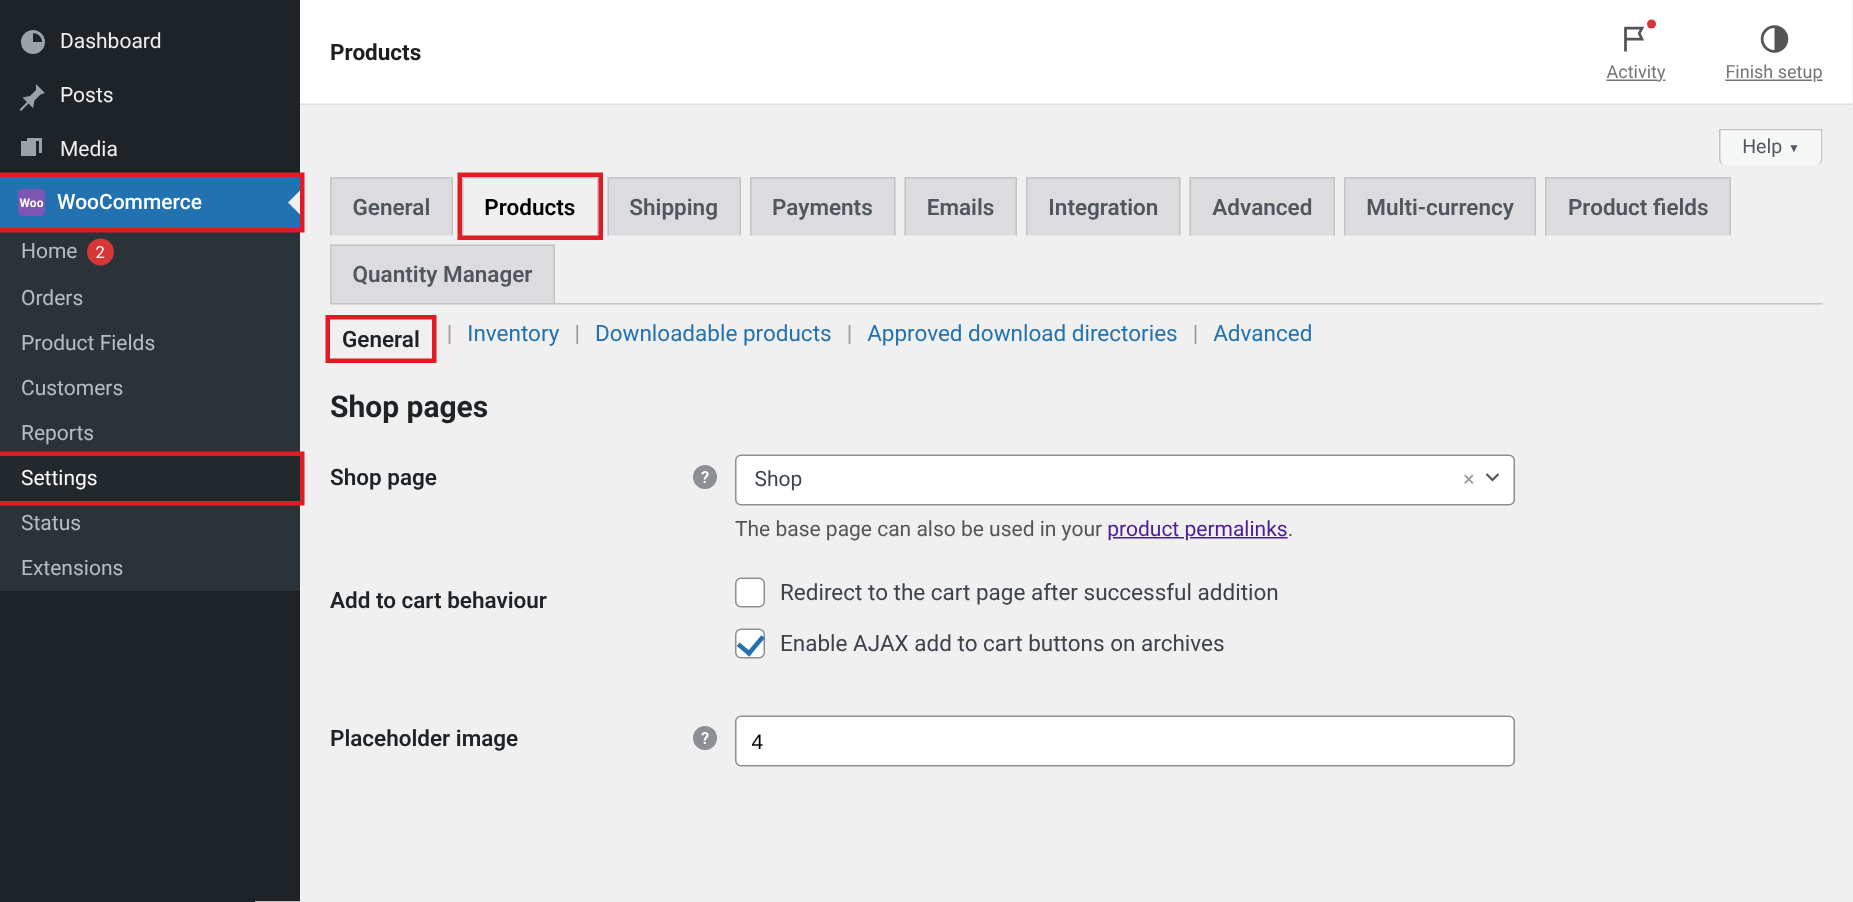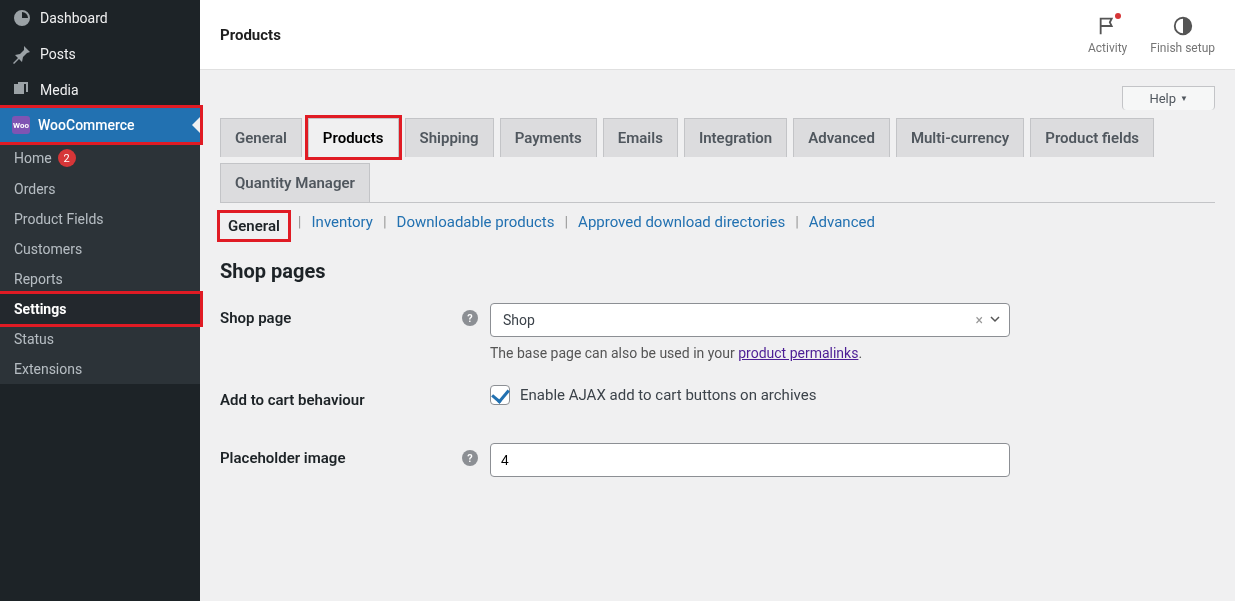--- a/index.html
+++ b/index.html
@@ -13,20 +13,21 @@
   overflow: hidden;
 }
 .layout { display: flex; height: 100%; }
 
 
 .sidebar {
   width: 200px;
   background: #1d2327;
   color: #f0f0f1;
   flex-shrink: 0;
+  padding-top: 10px;
 }
 .menu-item {
   display: flex;
   align-items: center;
   padding: 8px 12px;
   color: #f0f0f1;
   font-size: 14px;
   cursor: pointer;
   position: relative;
 }
@@ -70,21 +71,21 @@
   display: flex;
   align-items: center;
   padding: 7px 12px 7px 14px;
   color: rgba(240,246,252,.7);
   font-size: 14px;
   cursor: pointer;
 }
 .submenu-item.current {
   background: #23282d;
   color: #fff;
-  font-weight: 700;
+  font-weight: 400;
 }
 .count-badge {
   display: inline-flex;
   align-items: center;
   justify-content: center;
   min-width: 18px;
   height: 18px;
   background: #d63638;
   color: #fff;
   border-radius: 9px;
@@ -108,24 +109,25 @@
   padding: 0 20px;
   height: 70px;
   border-bottom: 1px solid #e0e0e0;
 }
 .topbar .title { font-size: 15px; font-weight: 700; color: #1e1e1e; }
 .topbar .spacer { flex: 1; }
 .topbar .action {
   display: flex;
   flex-direction: column;
   align-items: center;
-  margin-left: 23px;
+  margin-left: 40px;
   color: #757575;
   font-size: 12px;
   cursor: pointer;
+  text-decoration: underline;
 }
 .topbar .action .ico {
   position: relative;
   width: 22px;
   height: 22px;
   margin-bottom: 4px;
 }
 .dot {
   position: absolute;
   top: -2px; right: -2px;
@@ -134,21 +136,21 @@
   border-radius: 50%;
 }
 
 .content { padding: 16px 20px 0 20px; overflow-y: auto; }
 
 .help-tab-wrap { display: flex; justify-content: flex-end; margin-bottom: 8px; }
 .help-tab {
   background: #f6f7f7;
   border: 1px solid #c3c4c7;
   border-bottom: none;
-  padding: 4px 26px;
+  padding: 4px 14px;
   font-size: 13px;
   color: #50575e;
   cursor: pointer;
   display: flex;
   align-items: center;
   border-radius: 0 0 4px 4px;
 }
 .help-tab::after {
   content: "▼";
   font-size: 8px;
@@ -415,20 +417,24 @@
           </div>
         </div>
       </div>
 
       <div class="form-row">
         <div class="label">
           <span>Add to cart behaviour</span>
         </div>
         <div class="form-control">
           <div class="checkbox-row">
+            <span class="chk"></span>
+            <span class="chk-label">Redirect to the cart page after successful addition</span>
+          </div>
+          <div class="checkbox-row">
             <span class="chk checked"></span>
             <span class="chk-label">Enable AJAX add to cart buttons on archives</span>
           </div>
         </div>
       </div>
 
       <div class="form-row">
         <div class="label">
           <span>Placeholder image</span>
           <span class="help-icon">?</span>

